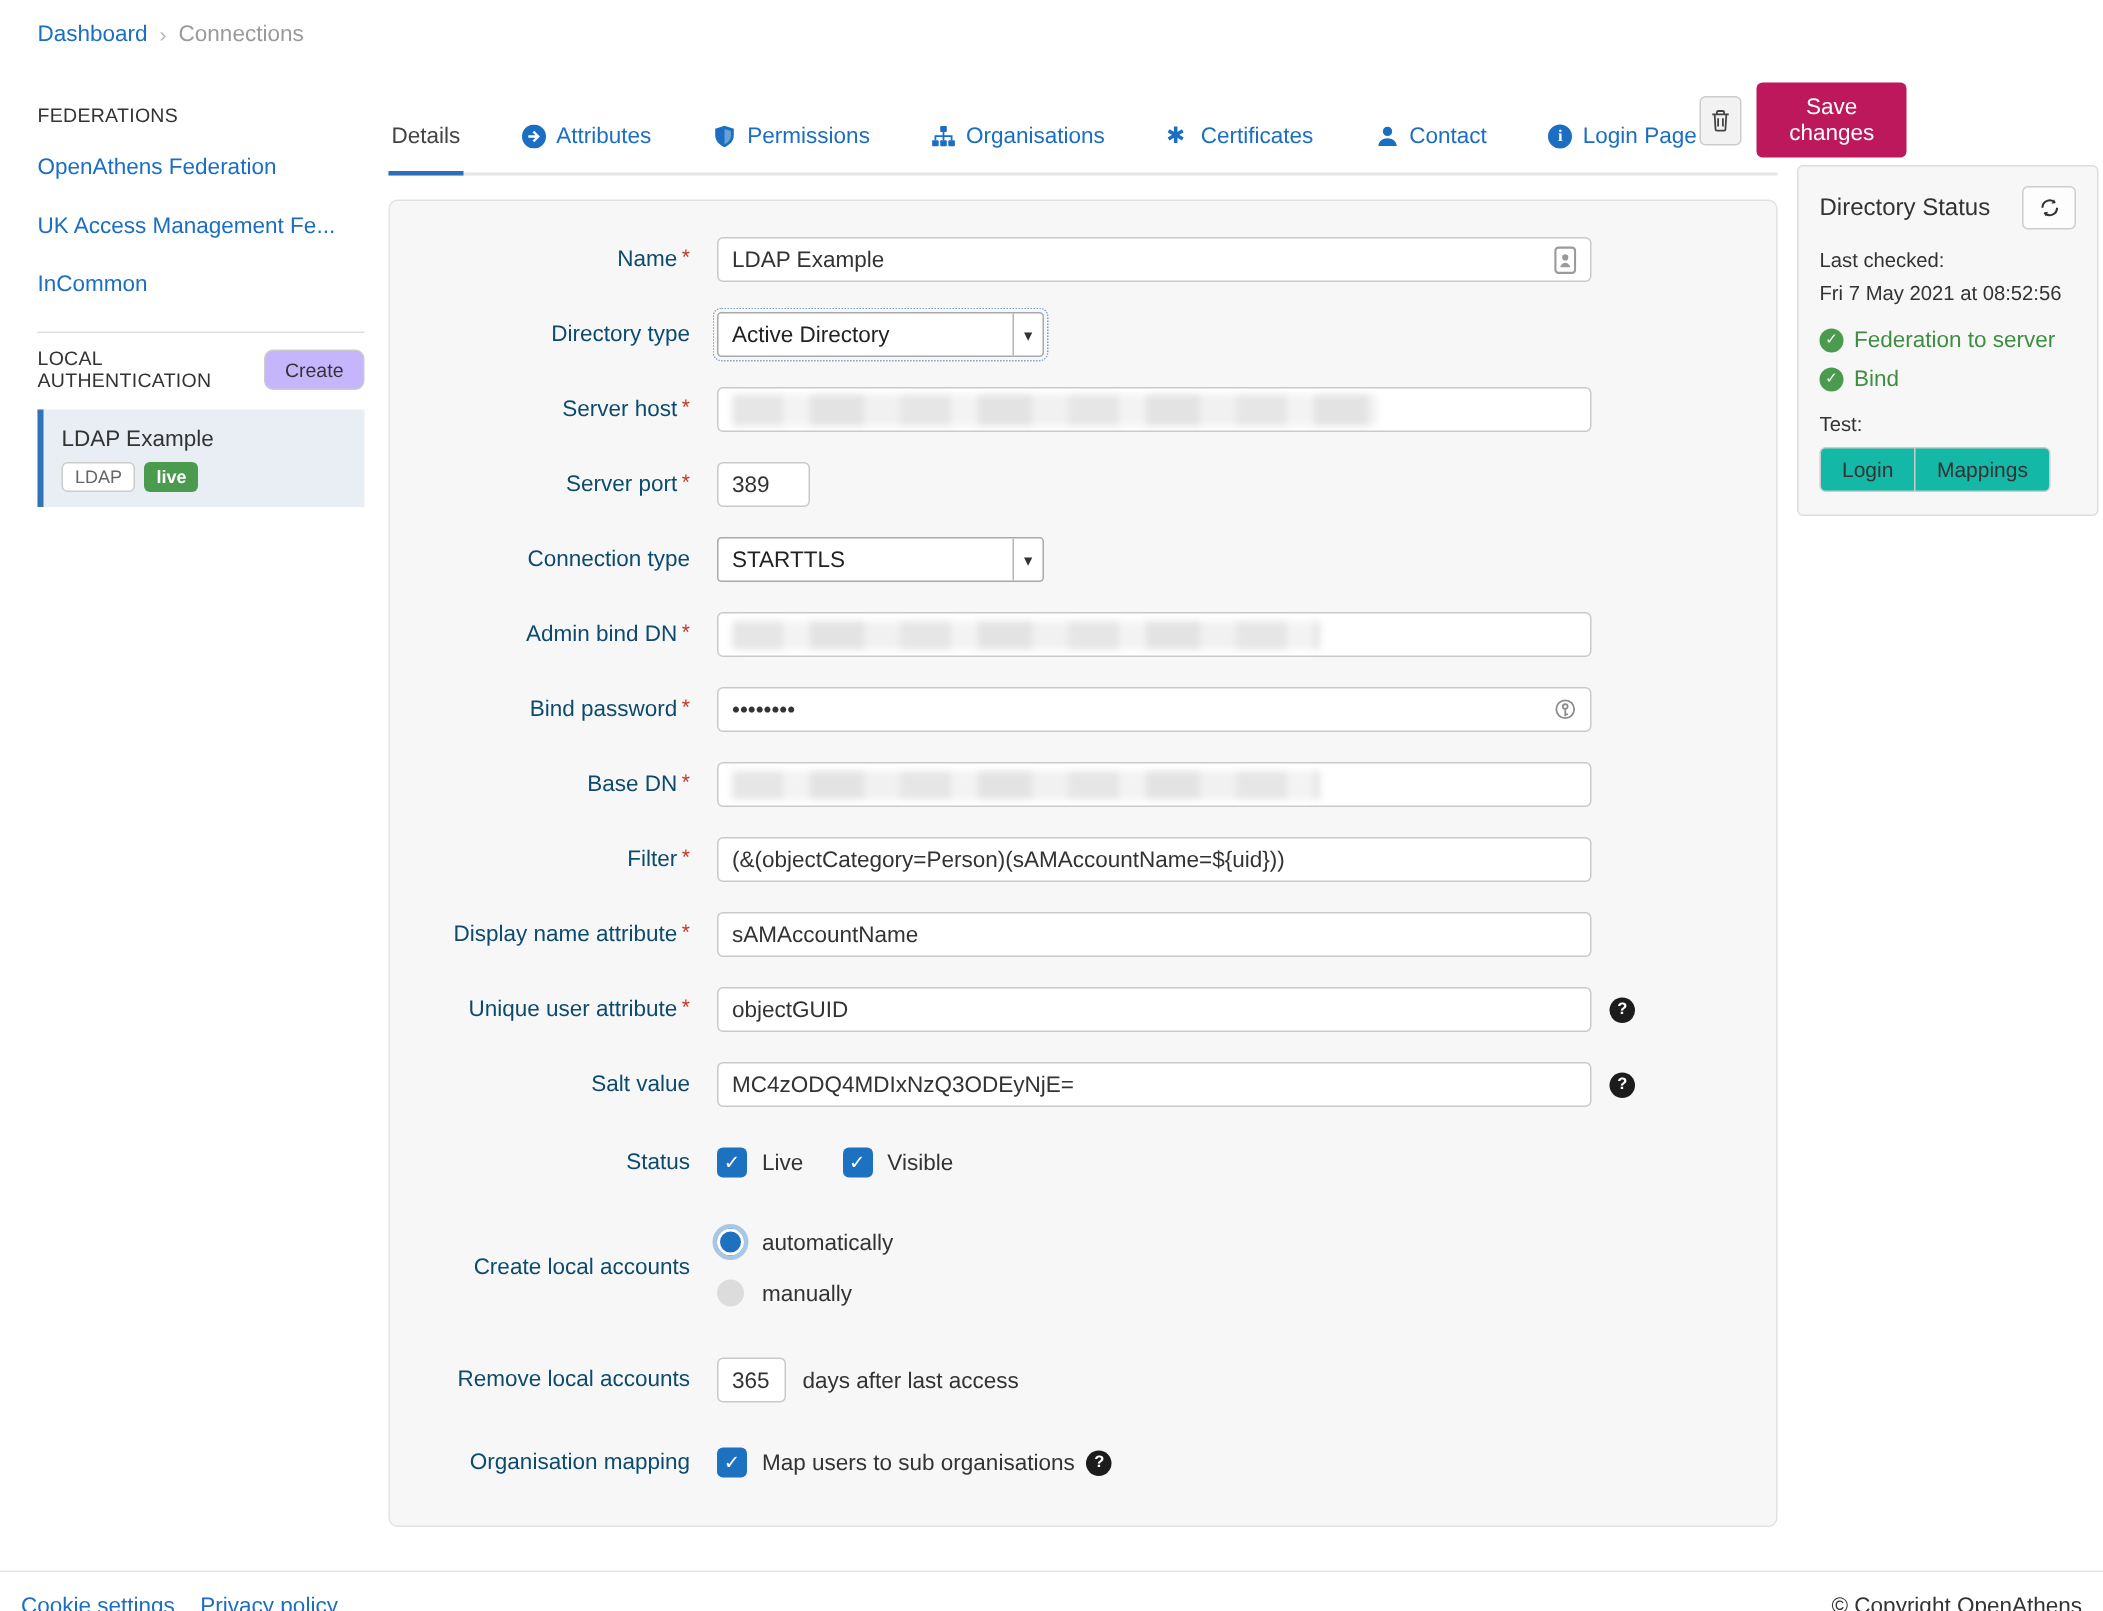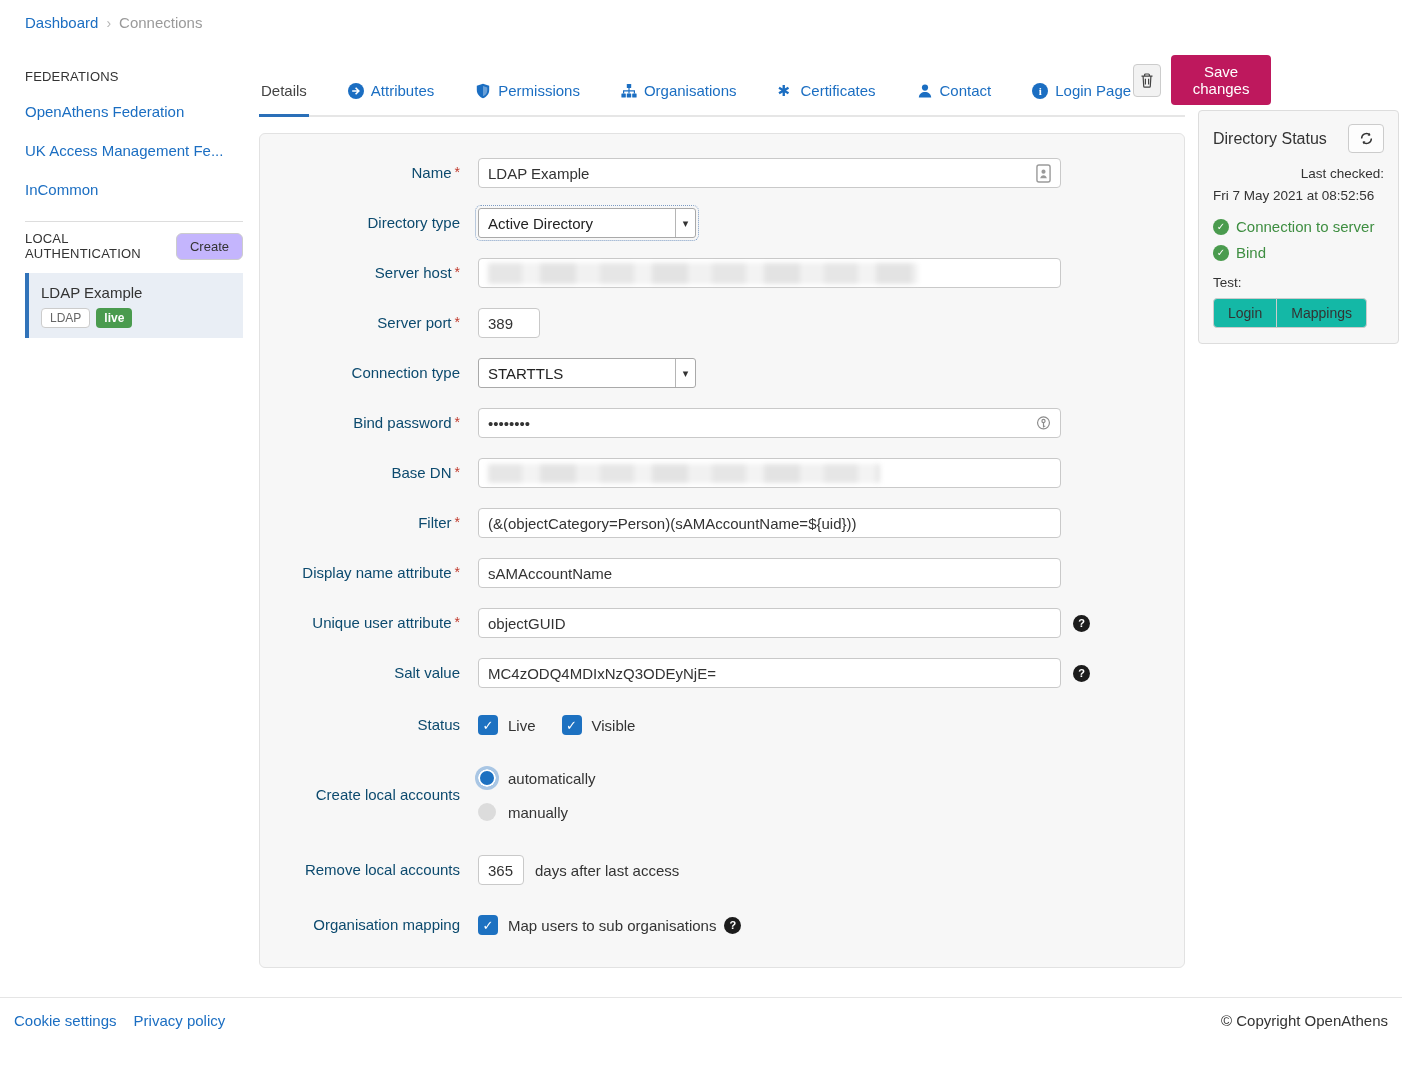--- a/index.html
+++ b/index.html
@@ -84,21 +84,21 @@
   .radio-line { display:flex; align-items:center; }
   .radio-line + .radio-line { margin-top:16px; }
   .suffix-text { margin-left:11px; font-size:15px; color:#333; }
   .gap-top { margin-top:34px; }
 
   
   .status-panel { background:#f7f7f7; border:1px solid #ddd; border-radius:4px; padding:13px 14px 15px; }
   .sp-head { display:flex; justify-content:space-between; align-items:center; }
   .sp-title { font-size:16px; color:#333; }
   .btn-refresh { width:36px; height:29px; background:#fdfdfd; border:1px solid #ccc; border-radius:4px; display:flex; align-items:center; justify-content:center; cursor:pointer; }
-  .sp-checked-label { margin-top:13px; font-size:13.5px; color:#333;text-align:right; }
+  .sp-checked-label { margin-top:13px; font-size:13.5px; color:#333; }
   .sp-checked-value { margin-top:7px; font-size:13.5px; color:#333; }
   .check-line { display:flex; align-items:center; gap:7px; color:#3e8e41; font-size:15px; margin-top:9px; }
   .check-line.first { margin-top:15px; }
   .check-circle { width:16px; height:16px; border-radius:50%; background:#4a9b4e; display:inline-flex; align-items:center; justify-content:center; flex-shrink:0; }
   .check-circle::before { content:"\2713"; color:#fff; font-size:10px; font-weight:bold; }
   .sp-test-label { margin-top:14px; font-size:13.5px; color:#333; }
   .btn-group { margin-top:8px; display:inline-flex; }
   .btn-group button { font-size:14px; color:#333; padding:6px 14px; background:#14b8a6; border:1px solid #ccc; cursor:pointer; font-family:inherit; }
   .btn-group button:first-child { border-radius:4px 0 0 4px; }
   .btn-group button:last-child { border-radius:0 4px 4px 0; margin-left:-1px; }
@@ -247,20 +247,26 @@
         </div>
 
         <div class="row">
           <div class="flabel">Connection type</div>
           <div class="selectbox">
             <span>STARTTLS</span>
             <span class="sel-arrow"></span>
           </div>
         </div>
 
+        <div class="row">
+          <div class="flabel req">Admin bind DN</div>
+          <div class="fake-input">
+            <div class="redact r-dn"></div>
+          </div>
+        </div>
 
         <div class="row">
           <div class="flabel req">Bind password</div>
           <div class="inwrap">
             <input class="tin w-full" readonly="" value="••••••••" style="">
             <span class="in-icon">
               <svg width="17" height="17" viewBox="0 0 16 16" fill="none" stroke="#8c8c8c" stroke-width="1.1">
                   <circle cx="8" cy="7.4" r="5.6"></circle>
                   <circle cx="8" cy="5.6" r="1.5"></circle>
                   <path d="M8 7.1v4.6M8 10.6h1.7"></path>
@@ -347,21 +353,21 @@
                   <path d="M11.1 1.9l.9 2.8-2.8.4z" fill="#333"></path>
                   <path d="M4.9 14.1 4 11.3l2.8-.4z" fill="#333"></path>
                 </svg>
             </span>
           </div>
         </div>
         <div class="sp-checked-label">Last checked:</div>
         <div class="sp-checked-value">Fri 7 May 2021 at 08:52:56</div>
         <div class="check-line first">
           <span class="check-circle"></span>
-          <span>Connection to server</span>
+          <span>Federation to server</span>
         </div>
         <div class="check-line">
           <span class="check-circle"></span>
           <span>Bind</span>
         </div>
         <div class="sp-test-label">Test:</div>
         <div class="btn-group">
           <button>Login</button>
           <button>Mappings</button>
         </div>

